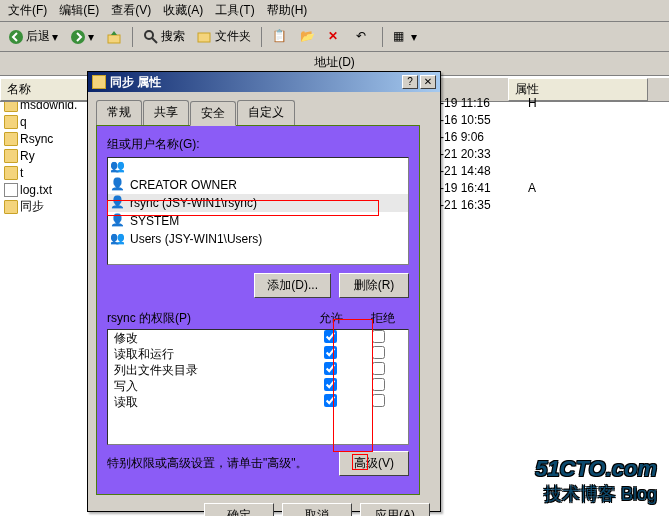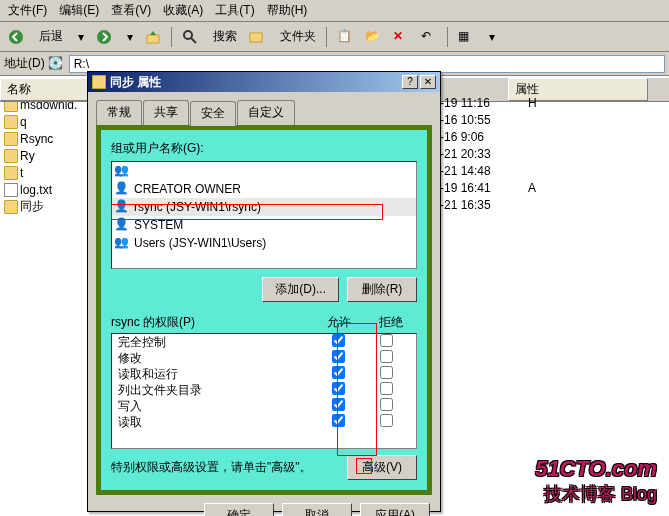--- a/index.html
+++ b/index.html
@@ -4,26 +4,26 @@
 <style>
 * { box-sizing: border-box; margin: 0; padding: 0; font-family: "SimSun", "宋体", sans-serif; font-size: 12px; }
 body { width: 669px; height: 516px; background: #d4d0c8; position: relative; overflow: hidden; }
 
 
 .menubar { display: flex; background: #d4d0c8; padding: 2px 8px; border-bottom: 1px solid #808080; height: 22px; align-items: center; gap: 12px; }
 .menubar span { cursor: default; }
 
 
 .toolbar { display: flex; align-items: center; padding: 2px 4px; border-bottom: 1px solid #808080; height: 30px; gap: 4px; }
-.tb-btn { display: inline-flex; align-items: center; padding: 2px 4px; gap: 15px; }
+.tb-btn { display: inline-flex; align-items: center; padding: 2px 4px; gap: 2px; }
 .tb-sep { width: 1px; height: 20px; background: #808080; margin: 0 2px; }
 .tb-ico { width: 16px; height: 16px; display: inline-block; }
 
 
-.addressbar { display: flex; align-items: center; padding: 2px 4px; border-bottom: 1px solid #808080; height: 24px; gap: 4px; }
+.addressbar { display: flex; align-items: center; padding: 2px 11px; border-bottom: 1px solid #808080; height: 24px; gap: 4px; flex-direction: column; }
 .addressbar input { flex: 1; border: 1px solid #7f9db9; padding: 1px 4px; height: 18px; }
 
 
 .explorer { display: flex; height: calc(100% - 76px); }
 .list-header { display: flex; background: #d4d0c8; border-bottom: 1px solid #808080; }
 .list-header .col { padding: 2px 6px; border-right: 1px solid #808080; background: #ece9d8; border-top: 1px solid #fff; border-left: 1px solid #fff; border-bottom: 1px solid #808080; }
 .col-name { width: 100px; }
 .col-attr { width: 140px; position: absolute; left: 508px; top: 0; }
 .right-headers { position: absolute; left: 0; top: 78px; width: 100%; z-index: 1; }
 
@@ -41,21 +41,21 @@
 
 .dialog { position: absolute; left: 87px; top: 71px; width: 354px; height: 441px; background: #d4d0c8; border: 1px solid #000; box-shadow: 2px 2px 2px rgba(0,0,0,0.3); z-index: 10; }
 .titlebar { background: linear-gradient(to right, #0a246a, #a6caf0); color: #fff; padding: 3px 4px; display: flex; align-items: center; height: 20px; }
 .titlebar .ticon { width: 14px; height: 14px; background: #f4d47c; border: 1px solid #c9a227; margin-right: 4px; }
 .titlebar .ttext { flex: 1; font-weight: bold; }
 .titlebar .tbtn { width: 16px; height: 14px; background: #d4d0c8; border: 1px solid #fff; border-right-color: #404040; border-bottom-color: #404040; margin-left: 2px; text-align: center; line-height: 12px; font-family: Marlett, sans-serif; font-size: 10px; color: #000; }
 
 .tabs { display: flex; margin: 8px 8px 0 8px; }
 .tab { padding: 3px 10px; background: #d4d0c8; border: 1px solid #808080; border-bottom: none; border-top-left-radius: 3px; border-top-right-radius: 3px; margin-right: 1px; position: relative; }
 .tab.active { background: #d4d0c8; border-bottom: 1px solid #d4d0c8; z-index: 2; top: 1px; }
-.tab-panel { border: 5px solid #4d7c0f; margin: 0 8px 8px 8px; padding: 10px; height: 370px; background: #5eead4; position: relative; }
+.tab-panel { border: 1px solid #4d7c0f; margin: 0 20px 8px 8px; padding: 10px; height: 370px; background: #8b5cf6; position: relative; }
 
 .group-list { background: #fff; border: 1px inset #808080; height: 108px; overflow: auto; margin-top: 4px; }
 .group-row { display: flex; align-items: center; padding: 1px 2px; }
 .group-row.selected { background: #e8e8e8; }
 .group-row .gicon { width: 16px; height: 16px; margin-right: 4px; display: inline-block; }
 .redbox1 { position: absolute; border: 1px solid red; left: 10px; top: 74px; width: 272px; height: 16px; pointer-events: none; }
 
 .btn { background: #d4d0c8; border: 1px solid #404040; border-top-color: #fff; border-left-color: #fff; padding: 3px 12px; min-width: 70px; text-align: center; }
 .btn-row { display: flex; justify-content: flex-end; gap: 8px; margin-top: 8px; }
 
@@ -69,21 +69,21 @@
 .perm-row input[type=checkbox] { width: 13px; height: 13px; }
 .redbox2 { position: absolute; border: 1px solid red; left: 236px; top: 193px; width: 40px; height: 133px; pointer-events: none; z-index: 5; }
 
 .special-row { display: flex; align-items: center; margin-top: 6px; gap: 8px; }
 .special-row .st { flex: 1; }
 .redbox3 { position: absolute; border: 1px solid red; left: 255px; top: 328px; width: 16px; height: 16px; pointer-events: none; }
 
 .dlg-buttons { display: flex; justify-content: flex-end; gap: 8px; padding: 0 10px 8px 0; }
 
 
-.watermark { position: absolute; right: 12px; bottom: 10px; color: #be185d; text-align: right; z-index: 20; text-shadow: 1px 1px 0 #000, -1px -1px 0 #000, 1px -1px 0 #000, -1px 1px 0 #000; }
+.watermark { position: absolute; right: 12px; bottom: 10px; color: #0c4a6e; text-align: right; z-index: 20; text-shadow: 1px 1px 0 #000, -1px -1px 0 #000, 1px -1px 0 #000, -1px 1px 0 #000; }
 .watermark .w1 { font-size: 22px; font-weight: bold; font-style: italic; font-family: Arial, sans-serif; }
 .watermark .w2 { font-size: 18px; font-family: Arial, sans-serif; }
 </style>
 </head>
 <body>
 
 <div class="menubar">
   <span>文件(F)</span>
   <span>编辑(E)</span>
   <span>查看(V)</span>
@@ -263,25 +263,20 @@
       <button class="btn">添加(D)...</button>
       <button class="btn">删除(R)</button>
     </div>
     <div class="perm-header">
       <span class="ph-name">rsync 的权限(P)</span>
       <span class="ph-col">允许</span>
       <span class="ph-col">拒绝</span>
     </div>
     <div class="perm-list">
       <div class="perm-row">
-          <span class="pr-name">完全控制</span>
-          <span class="pr-col"><input type="checkbox" checked="" style=""></span>
-          <span class="pr-col"><input type="checkbox" style=""></span>
-        </div>
-      <div class="perm-row">
           <span class="pr-name">修改</span>
           <span class="pr-col"><input type="checkbox" checked="" style=""></span>
           <span class="pr-col"><input type="checkbox" style=""></span>
         </div>
       <div class="perm-row">
           <span class="pr-name">读取和运行</span>
           <span class="pr-col"><input type="checkbox" checked="" style=""></span>
           <span class="pr-col"><input type="checkbox" style=""></span>
         </div>
       <div class="perm-row">

